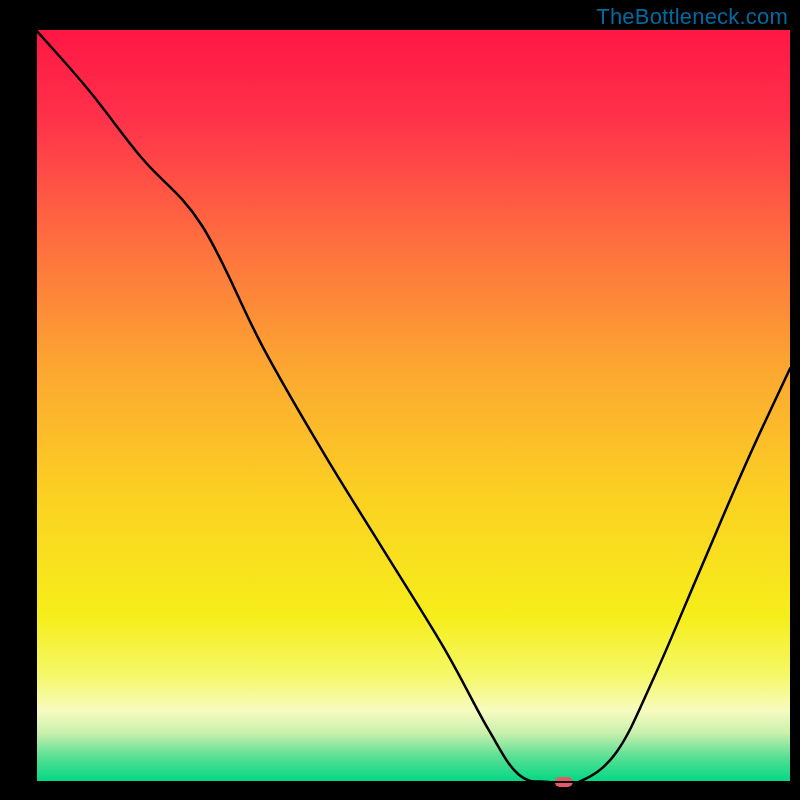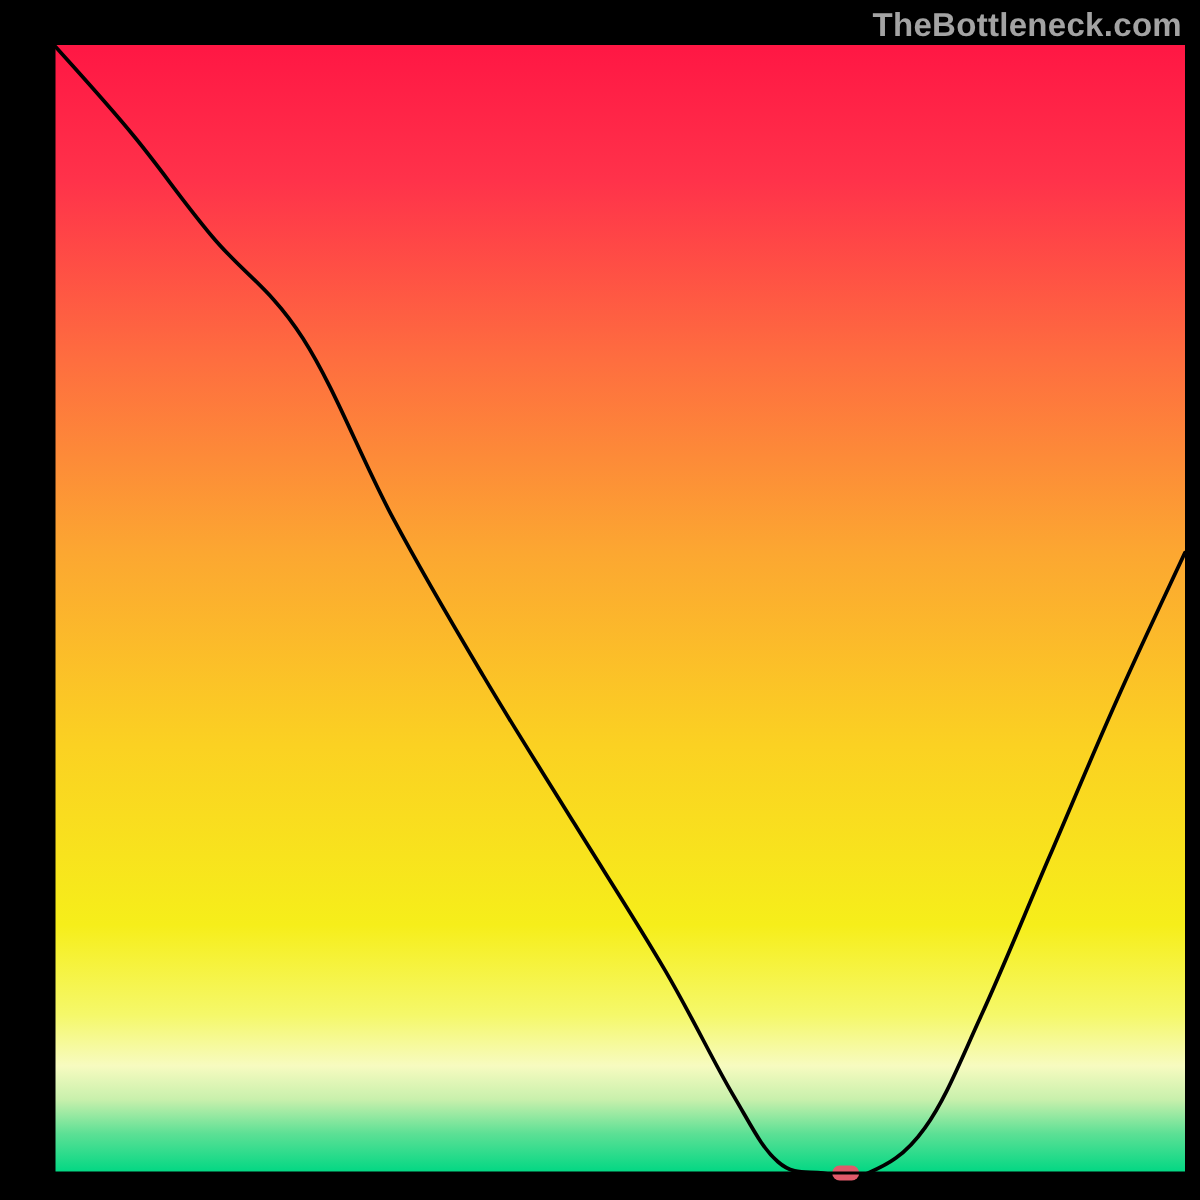--- a/index.html
+++ b/index.html
@@ -15,24 +15,24 @@
     left: 0;
     top: 0;
     width: 800px;
     height: 800px;
     background: #000;
   }
   .watermark {
     position: absolute;
     top: 4px;
     right: 12px;
-    color: #a3a3a3;
+    color: #0369a1;
     font-family: Arial, Helvetica, sans-serif;
     font-size: 22px;
-    font-weight: 700;
+    font-weight: 400;
     letter-spacing: 0.2px;
     user-select: none;
   }
   svg {
     position: absolute;
     left: 0;
     top: 0;
   }
 </style>
 </head>

